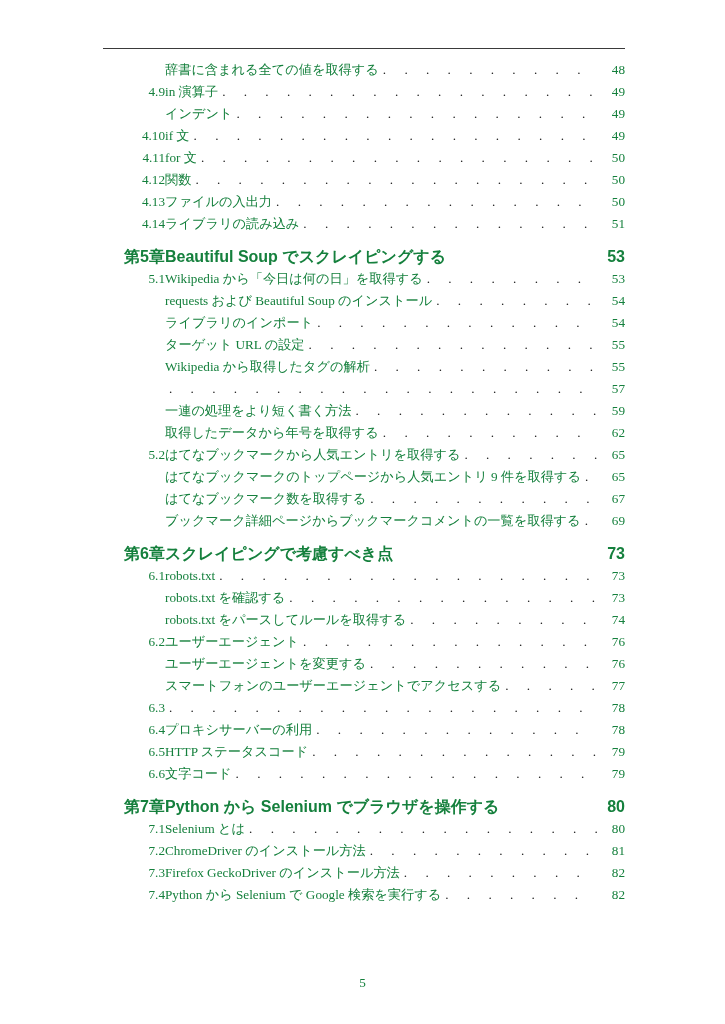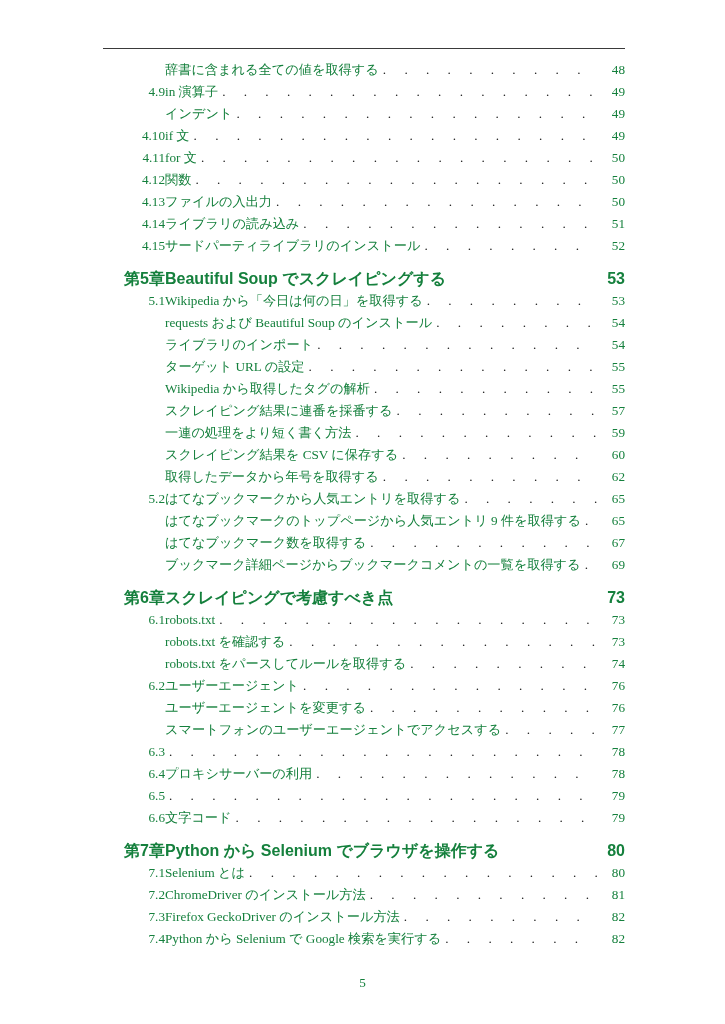--- a/index.html
+++ b/index.html
@@ -122,26 +122,20 @@
     <span class="title">ファイルの入出力</span>
     <span class="leader"></span>
     <span class="pg">50</span>
   </div>
       <div class="row section">
     <span class="num">4.14</span>
     <span class="title">ライブラリの読み込み</span>
     <span class="leader"></span>
     <span class="pg">51</span>
   </div>
-      <div class="row section">
-    <span class="num">4.15</span>
-    <span class="title">サードパーティライブラリのインストール</span>
-    <span class="leader"></span>
-    <span class="pg">52</span>
-  </div>
       <div class="row chapter">
     <span class="num">第5章</span>
     <span class="title">Beautiful Soup でスクレイピングする</span>
     <span class="leader"></span>
     <span class="pg">53</span>
   </div>
       <div class="row section">
     <span class="num">5.1</span>
     <span class="title">Wikipedia から「今日は何の日」を取得する</span>
     <span class="leader"></span>
@@ -166,35 +160,28 @@
     <span class="pg">55</span>
   </div>
       <div class="row sub">
     <span class="num"></span>
     <span class="title">Wikipedia から取得したタグの解析</span>
     <span class="leader"></span>
     <span class="pg">55</span>
   </div>
       <div class="row sub">
     <span class="num"></span>
-    <span class="title">スクレイピング結果に連番を採番する</span>
     <span class="leader"></span>
     <span class="pg">57</span>
   </div>
       <div class="row sub">
     <span class="num"></span>
     <span class="title">一連の処理をより短く書く方法</span>
     <span class="leader"></span>
     <span class="pg">59</span>
-  </div>
-      <div class="row sub">
-    <span class="num"></span>
-    <span class="title">スクレイピング結果を CSV に保存する</span>
-    <span class="leader"></span>
-    <span class="pg">60</span>
   </div>
       <div class="row sub">
     <span class="num"></span>
     <span class="title">取得したデータから年号を取得する</span>
     <span class="leader"></span>
     <span class="pg">62</span>
   </div>
       <div class="row section">
     <span class="num">5.2</span>
     <span class="title">はてなブックマークから人気エントリを取得する</span>
@@ -267,20 +254,21 @@
     <span class="pg">78</span>
   </div>
       <div class="row section">
     <span class="num">6.4</span>
     <span class="title">プロキシサーバーの利用</span>
     <span class="leader"></span>
     <span class="pg">78</span>
   </div>
       <div class="row section">
     <span class="num">6.5</span>
+    <span class="title">HTTP ステータスコード</span>
     <span class="leader"></span>
     <span class="pg">79</span>
   </div>
       <div class="row section">
     <span class="num">6.6</span>
     <span class="title">文字コード</span>
     <span class="leader"></span>
     <span class="pg">79</span>
   </div>
       <div class="row chapter">

